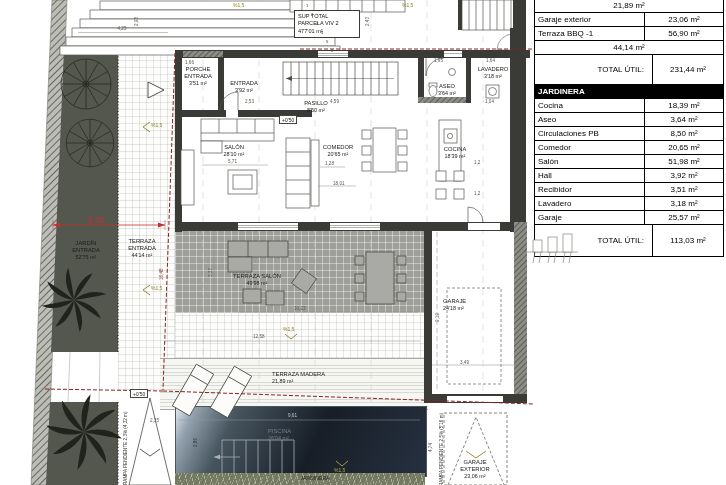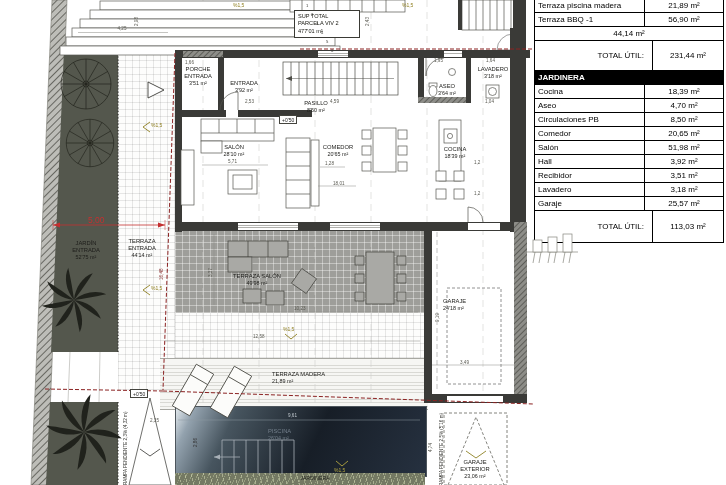--- a/index.html
+++ b/index.html
@@ -473,42 +473,45 @@
   <div class="dim" style="left:474px;top:191px">1,2</div>
   <div class="dim" style="left:434px;top:58px">1,95</div>
   <div class="dim" style="left:486px;top:58px">1,64</div>
   <div class="dim" style="left:485px;top:99px">1,04</div>
 
   <div class="ramptext" style="left:123px;top:485px;width:124px">RAMPA PENDIENTE 2,3% (4,32 m)</div>
   <div class="ramptext" style="left:439px;top:486px;width:96px">RAMPA PENDIENTE 2,5% (5'16 m)</div>
 
   <div class="atable">
     <div class="arow">
-      <div class="c1">Terraza piscina madera</div>
       <div class="c2">21,89 m²</div>
+      </div>
+    <div class="arow">
+      <div class="c1">Garaje exterior</div>
+      <div class="c2">23,06 m²</div>
       </div>
     <div class="arow">
       <div class="c1">Terraza BBQ -1</div>
       <div class="c2">56,90 m²</div>
       </div>
     <div class="arow">
       <div class="c2">44,14 m²</div>
       </div>
     <div class="arow atotal">
       <div class="c1">TOTAL ÚTIL:</div>
       <div class="c2">231,44 m²</div>
       </div>
     <div class="ahdr">JARDINERA</div>
     <div class="arow">
       <div class="c1">Cocina</div>
       <div class="c2">18,39 m²</div>
       </div>
     <div class="arow">
       <div class="c1">Aseo</div>
-      <div class="c2">4,70 m²</div>
+      <div class="c2">3,64 m²</div>
       </div>
     <div class="arow">
       <div class="c1">Circulaciones PB</div>
       <div class="c2">8,50 m²</div>
       </div>
     <div class="arow">
       <div class="c1">Comedor</div>
       <div class="c2">20,65 m²</div>
       </div>
     <div class="arow">

